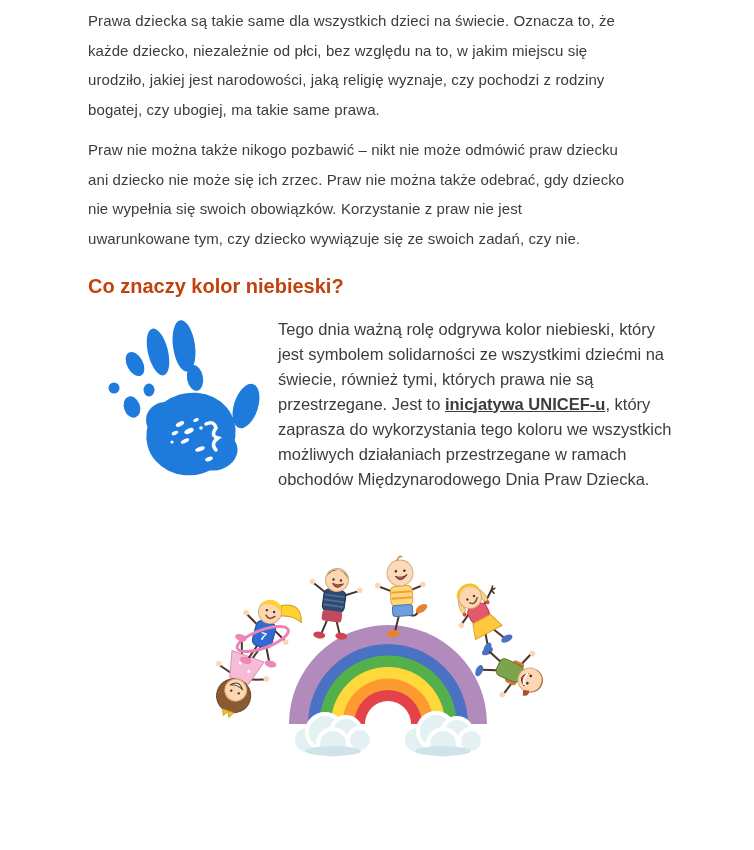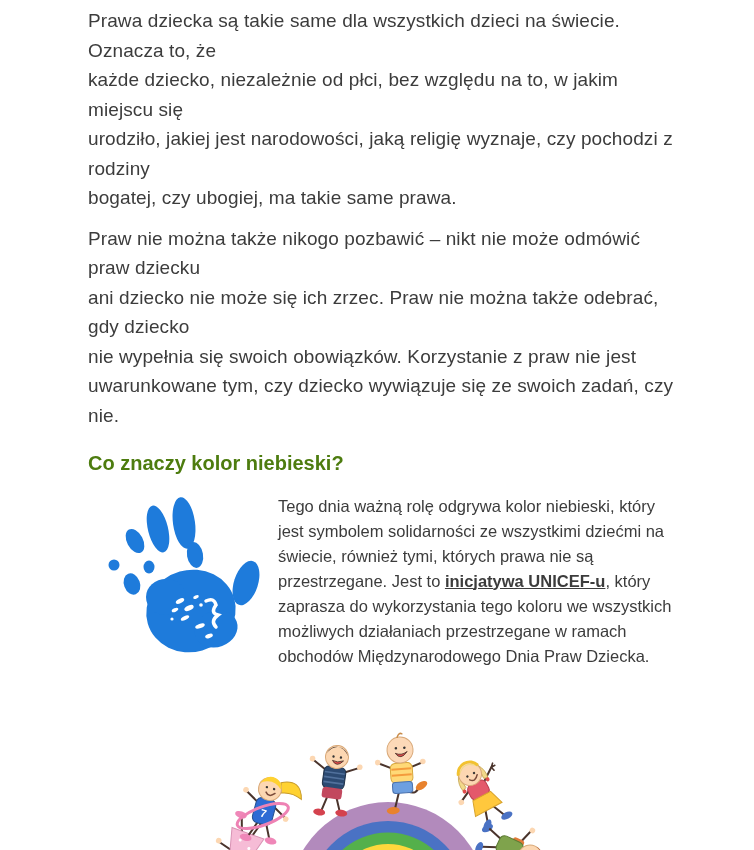--- a/index.html
+++ b/index.html
@@ -9,28 +9,28 @@
     height: 850px;
     background: #ffffff;
     font-family: "Liberation Sans", sans-serif;
     color: #3c3c3c;
     overflow: hidden;
     box-sizing: border-box;
     padding: 6px 0 0 88px;
   }
   .para {
     width: 590px;
-    font-size: 19px;
+    font-size: 15px;
     line-height: 29.5px;
     white-space: pre-line;
     margin: 0 0 11px 0;
     letter-spacing: 0.1px;
   }
   .heading {
-    color: #4d7c0f;
+    color: #c2410c;
     font-size: 20px;
     font-weight: 700;
     line-height: 22px;
     margin: 22px 0 0 0;
   }
   .media-row {
     margin-top: 15px;
     display: flex;
     align-items: center;
     height: 180px;

